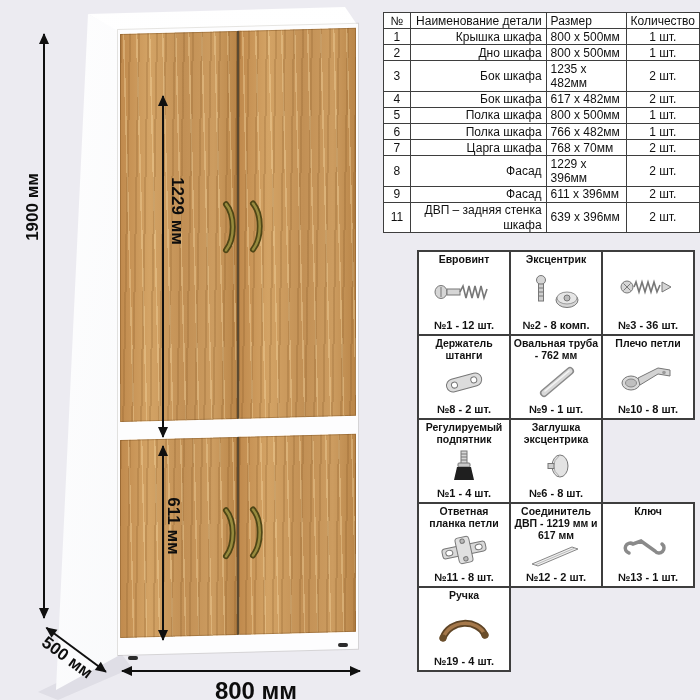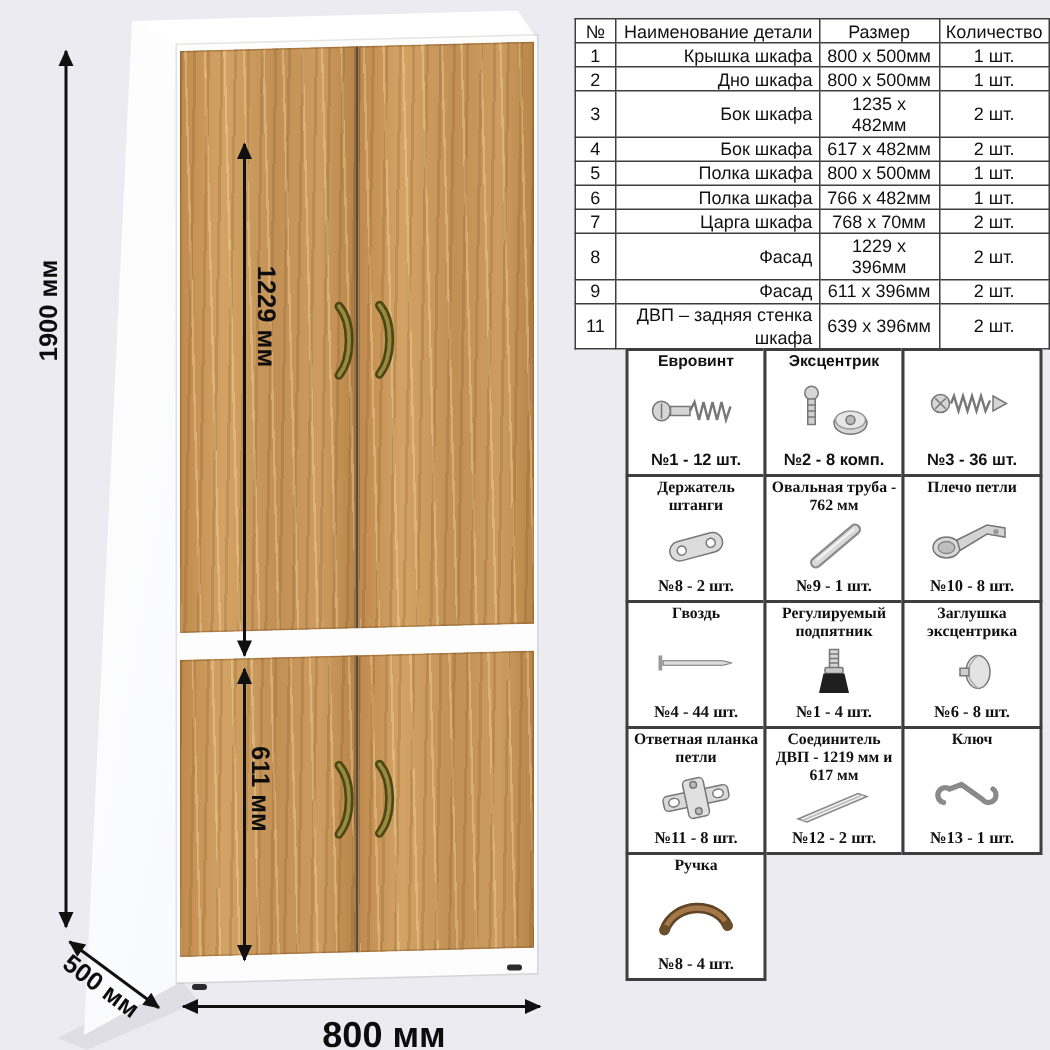--- a/index.html
+++ b/index.html
@@ -66,27 +66,27 @@
   #label-800{left:176px;top:677px;width:160px;font-size:24px;}
   #label-500{left:21px;top:648px;width:92px;transform:rotate(36.5deg);}
 
   
   #parts-table{position:absolute;left:383px;top:12px;border-collapse:collapse;
     background:#fff;font-size:12px;line-height:1.18;}
   #parts-table th,#parts-table td{border:1px solid #3e3e3e;padding:0.5px 4px;
     font-weight:normal;vertical-align:middle;}
   #parts-table .c-num{width:20px;text-align:center;}
   #parts-table .c-name{width:146px;text-align:right;}
-  #parts-table .c-size{width:84px;text-align:center;}
+  #parts-table .c-size{width:84px;text-align:left;}
   #parts-table .c-qty{width:54px;text-align:center;}
 
   
-  #hw-grid{position:absolute;left:417px;top:232px;}
+  #hw-grid{position:absolute;left:417px;top:250px;}
   .hw-row{display:flex;}
-  .hw-row + .hw-row{margin-top:-2px;font-family:Liberation Serif, serif;}
+  .hw-row + .hw-row{margin-top:-2px;}
   .hw-cell{box-sizing:border-box;width:94px;height:86px;border:2px solid #3e3e3e;
     background:#fff;display:flex;flex-direction:column;align-items:center;
     justify-content:space-between;padding:2px 2px 3px;}
   .hw-cell + .hw-cell{margin-left:-2px;}
   .hw-title{font-weight:bold;font-size:10.5px;line-height:1.12;text-align:center;}
   .hw-count{font-weight:bold;font-size:11px;text-align:center;}
   .hw-icon{flex:1;display:flex;align-items:center;justify-content:center;}
 </style>
 </head>
 <body>
@@ -290,30 +290,20 @@
               <ellipse cx="13" cy="24" rx="5.5" ry="4" fill="#bfbfbf" stroke="#888"></ellipse>
               <path d="M20 19L40 9l12 2v6l-12-2-18 11z" fill="#d3d3d3" stroke="#777"></path>
               <circle cx="46" cy="13.5" r="1.8" fill="#999"></circle>
             </svg>
         </div>
         <div class="hw-count">№10 - 8 шт.</div>
       </div>
     </div>
     <div class="hw-row">
       <div class="hw-cell">
-        <div class="hw-title">Гвоздь</div>
-        <div class="hw-icon">
-          <svg width="60" height="18" viewBox="0 0 60 18">
-              <rect x="5" y="4" width="2.5" height="10" fill="#9a9a9a"></rect>
-              <path d="M8 7.5h40l6 1.5-6 1.5H8z" fill="#dcdcdc" stroke="#777" stroke-width="0.8"></path>
-            </svg>
-        </div>
-        <div class="hw-count">№4 - 44 шт.</div>
-      </div>
-      <div class="hw-cell">
         <div class="hw-title">Регулируемый подпятник</div>
         <div class="hw-icon">
           <svg width="60" height="34" viewBox="0 0 60 34">
               <rect x="27" y="2" width="6" height="13" fill="#d6d6d6" stroke="#777"></rect>
               <path d="M27 5h6M27 8h6M27 11h6" stroke="#777"></path>
               <rect x="24" y="14" width="12" height="4" rx="1" fill="#c9c9c9" stroke="#777"></rect>
               <path d="M23 18h14l3 13H20z" fill="#1f1f1f"></path>
             </svg>
         </div>
         <div class="hw-count">№1 - 4 шт.</div>
@@ -371,18 +361,18 @@
       <div class="hw-cell">
         <div class="hw-title">Ручка</div>
         <div class="hw-icon">
           <svg width="60" height="34" viewBox="0 0 60 34">
               <path d="M9 27C16 8 44 8 51 24" fill="none" stroke="#5f4526" stroke-width="7" stroke-linecap="round"></path>
               <path d="M9 27C16 8 44 8 51 24" fill="none" stroke="#a5784a" stroke-width="3.5" stroke-linecap="round"></path>
               <circle cx="9" cy="27" r="3.5" fill="#6b4e2a"></circle>
               <circle cx="51" cy="24" r="3.5" fill="#6b4e2a"></circle>
             </svg>
         </div>
-        <div class="hw-count">№8 - 4 шт.</div>
+        <div class="hw-count">№19 - 4 шт.</div>
       </div>
     </div>
   </div>
 
 </div>
 
 </body></html>

